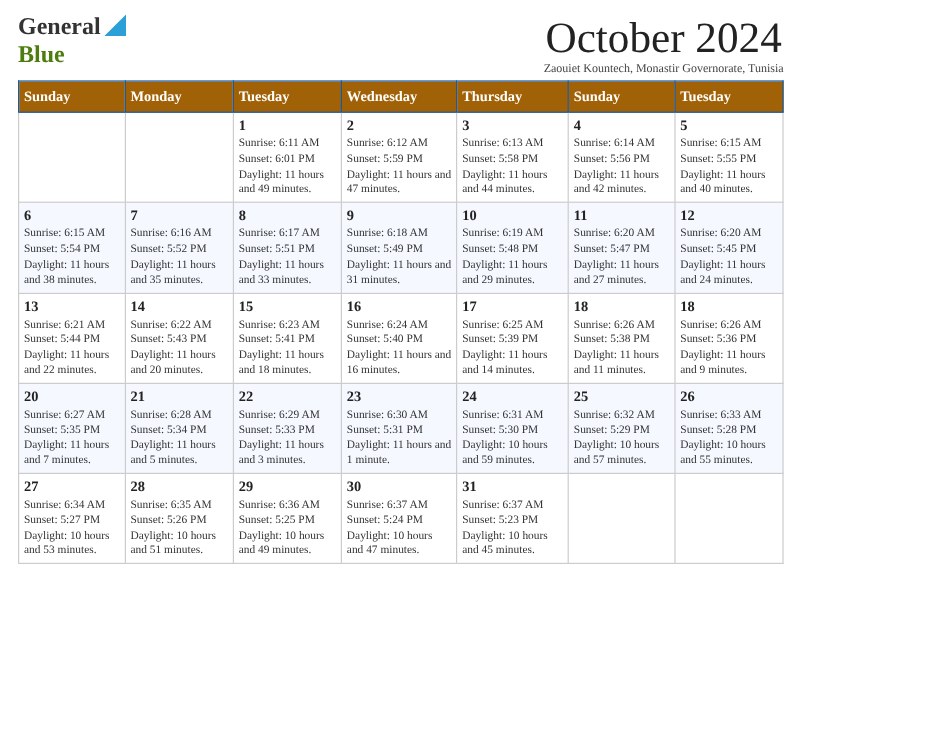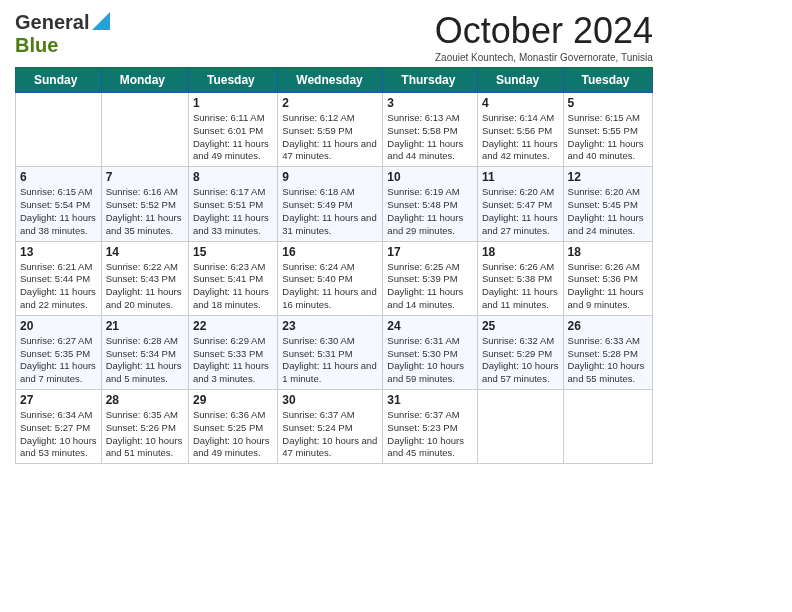--- a/index.html
+++ b/index.html
@@ -6,20 +6,21 @@
     body {
       font-family: Arial, sans-serif;
       background: #fff;
       width: 792px;
       min-height: 612px;
       overflow: hidden;
     }
     .page {
       width: 668px;
       padding: 10px 15px 10px 15px;
+      font-family: Liberation Serif, serif;
     }
     .header {
       display: flex;
       align-items: flex-start;
       justify-content: space-between;
       margin-bottom: 4px;
     }
     .logo {
       display: flex;
       flex-direction: column;
@@ -40,25 +41,25 @@
     .subtitle {
       font-size: 10px;
       color: #444;
     }
     .calendar {
       width: 100%;
       border-collapse: collapse;
       margin-top: 4px;
     }
     .calendar th {
-      background-color: #0f766e;
+      background-color: #a16207;
       color: #fff;
       font-size: 12px;
       font-weight: bold;
-      padding: 5px 18px;
+      padding: 5px 4px;
       text-align: left;
       border: 1px solid #1a5aa0;
     }
     .calendar td {
       vertical-align: top;
       border: 1px solid #ccc;
       padding: 3px 4px;
       width: 113px;
       min-height: 80px;
       font-size: 10px;

